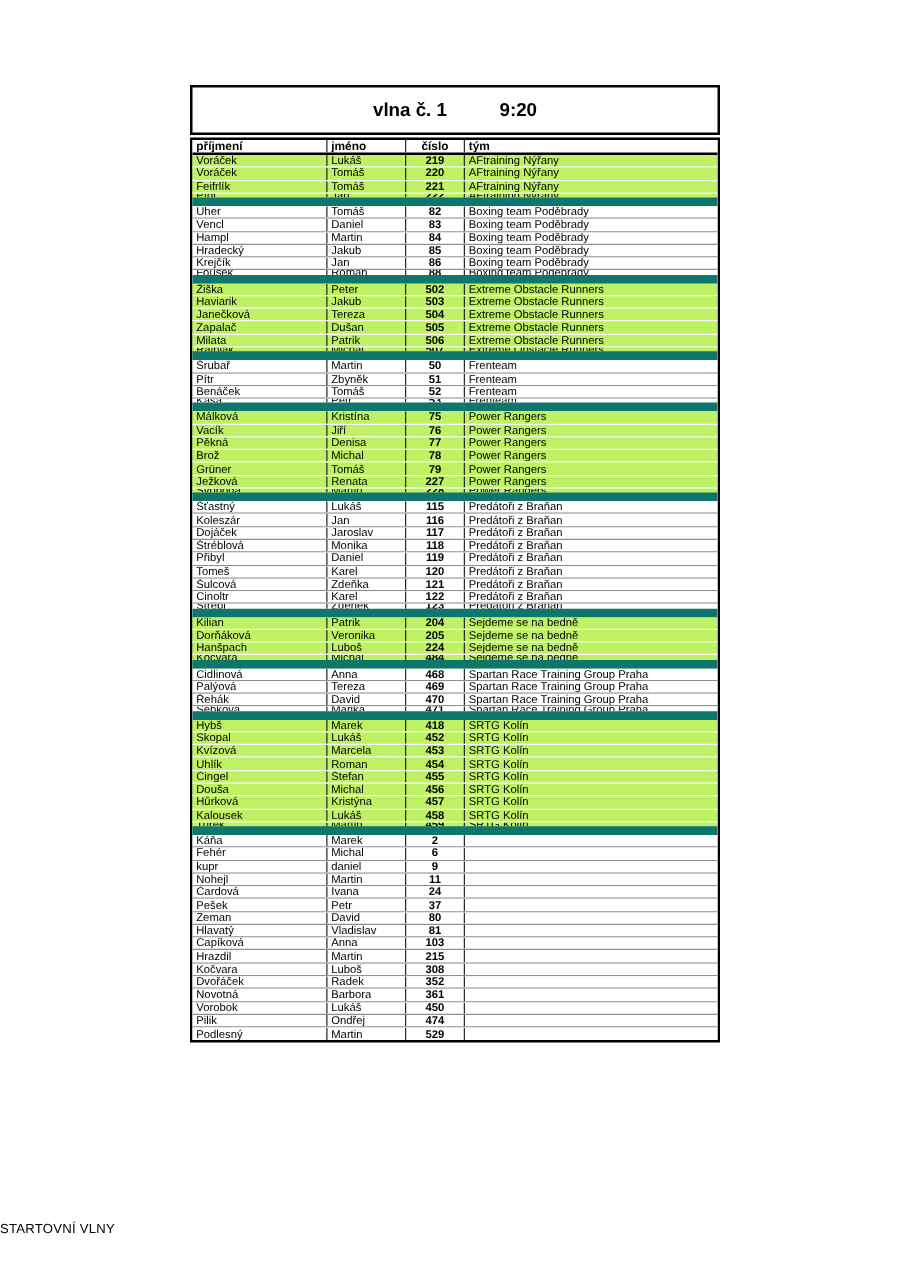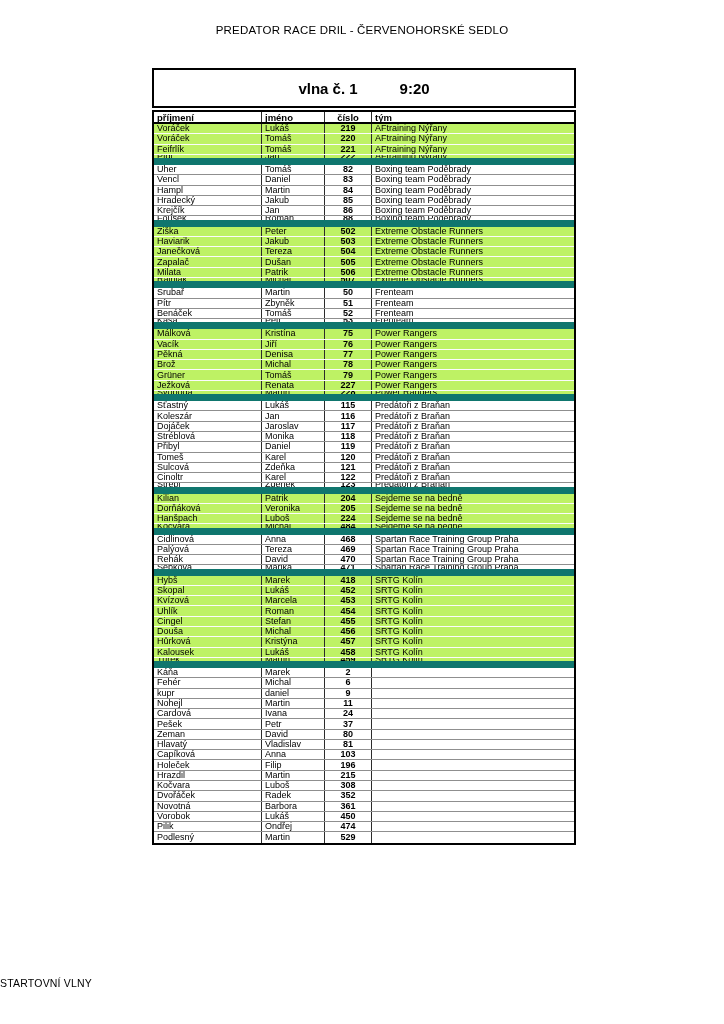--- a/index.html
+++ b/index.html
@@ -88,21 +88,20 @@
   .c1 { width: 63px;  padding-left: 3px; border-right: 1px solid #2b2b2b; }
   .c2 { width: 47px;  justify-content: center; font-weight: bold; border-right: 1px solid #2b2b2b; }
   .c3 { flex: 1; padding-left: 3px; }
   .hrow .cell { font-size: 9.5px; font-weight: bold; }
 </style>
 </head>
 <body>
 
 <div class="page">
 
-  <div class="doc-header">PREDATOR RACE DRIL - ČERVENOHORSKÉ SEDLO</div>
 
   <div class="table-wrap">
 
     <div class="title-box">
       <span>vlna č. 1</span>
       <span>9:20</span>
     </div>
 
     <div class="grid">
       <div class="hrow">
@@ -478,26 +477,20 @@
             <div class="cell c2">81</div>
             <div class="cell c3"></div>
           </div>
           <div class="row">
             <div class="cell c0">Čapíková</div>
             <div class="cell c1">Anna</div>
             <div class="cell c2">103</div>
             <div class="cell c3"></div>
           </div>
           <div class="row">
-            <div class="cell c0">Holeček</div>
-            <div class="cell c1">Filip</div>
-            <div class="cell c2">196</div>
-            <div class="cell c3"></div>
-          </div>
-          <div class="row">
             <div class="cell c0">Hrazdil</div>
             <div class="cell c1">Martin</div>
             <div class="cell c2">215</div>
             <div class="cell c3"></div>
           </div>
           <div class="row">
             <div class="cell c0">Kočvara</div>
             <div class="cell c1">Luboš</div>
             <div class="cell c2">308</div>
             <div class="cell c3"></div>

